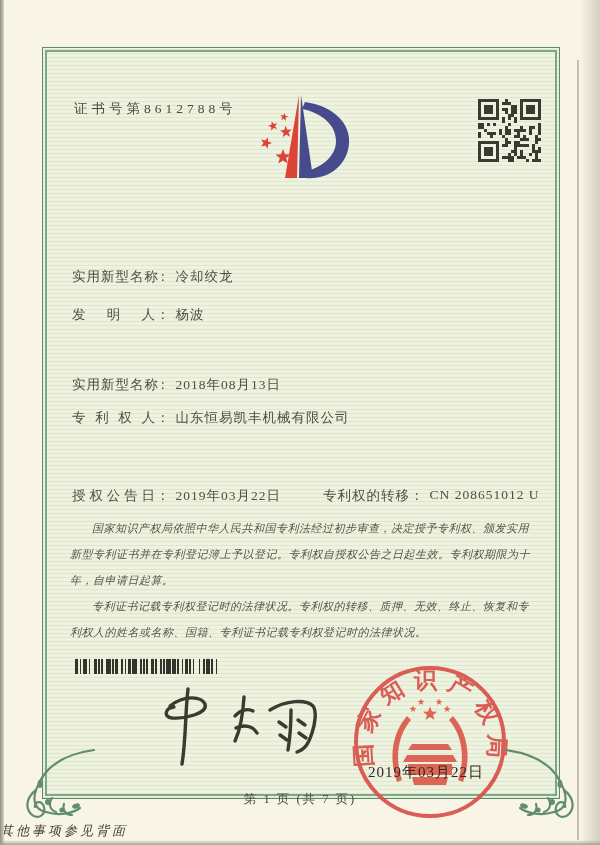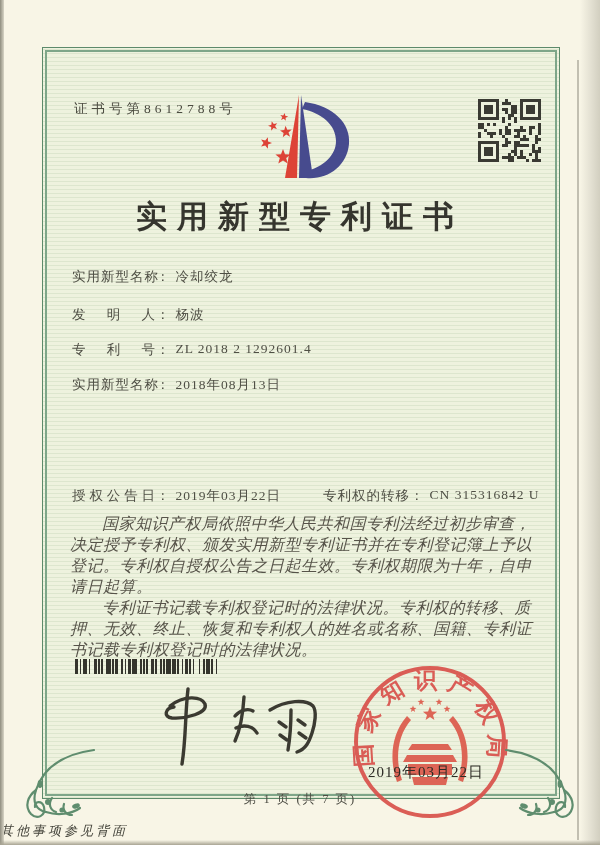--- a/index.html
+++ b/index.html
@@ -40,22 +40,22 @@
 
   .field-row{position:absolute;left:72px;font-size:13.5px;color:#4f4f45;
     letter-spacing:1px;white-space:nowrap;}
   .lbl{display:inline-block;width:84px;text-align:justify;text-align-last:justify;
     vertical-align:top;}
   .colon{vertical-align:top;}
   .val{margin-left:5px;vertical-align:top;}
   .val-wrap{display:inline-block;width:372px;white-space:normal;line-height:20px;}
   .pair2{margin-left:42px;}
 
-  .body-text{position:absolute;left:70px;top:503px;width:466px;font-size:16px;
-    line-height:21px;color:#565349;font-style:italic;letter-spacing:.5px;font-family:Liberation Mono, monospace;}
+  .body-text{position:absolute;left:70px;top:503px;width:466px;font-size:11px;
+    line-height:26px;color:#565349;font-style:italic;letter-spacing:.5px;}
   .body-text p{margin:0;text-indent:2em;}
 
   .barcode{position:absolute;left:75px;top:647px;width:162px;height:15px;
     display:flex;align-items:stretch;}
   .barcode i{display:block;height:100%;}
   .barcode .bar{background:#34342c;}
 
   .director{position:absolute;left:85px;top:692px;font-size:14.5px;color:#4b4b42;
     line-height:28px;letter-spacing:3px;}
   .director div{white-space:nowrap;}
@@ -213,36 +213,35 @@
         <rect x="57" y="57" width="3" height="3"></rect>
         <rect x="30" y="60" width="3" height="3"></rect>
         <rect x="33" y="60" width="3" height="3"></rect>
         <rect x="48" y="60" width="3" height="3"></rect>
         <rect x="54" y="60" width="3" height="3"></rect>
         <rect x="57" y="60" width="3" height="3"></rect>
         <rect x="60" y="60" width="3" height="3"></rect>
       </g>
   </svg>
 
-  <div class="title">实用新型专利证书</div>
 
   <div class="field-row" style="top:256px">
     <span class="lbl">实用新型名称</span><span class="colon">：</span><span class="val">冷却绞龙</span>
   </div>
   <div class="field-row" style="top:294px">
     <span class="lbl">发明人</span><span class="colon">：</span><span class="val">杨波</span>
   </div>
-  <div class="field-row" style="top:329px">
-    <span class="lbl">专利号</span><span class="colon">：</span><span class="val">ZL 2018 2 1292601.4</span>
-  </div>
   <div class="field-row" style="top:364px">
     <span class="lbl">实用新型名称</span><span class="colon">：</span><span class="val">2018年08月13日</span>
   </div>
+  <div class="field-row" style="top:397px">
+    <span class="lbl">专利权人</span><span class="colon">：</span><span class="val">山东恒易凯丰机械有限公司</span>
+  </div>
   <div class="field-row" style="top:475px">
-    <span class="lbl">授权公告日</span><span class="colon">：</span><span class="val">2019年03月22日</span><span class="pair2"><span>专利权的转移</span><span class="colon">：</span><span class="val">CN 315316842 U</span></span>
+    <span class="lbl">授权公告日</span><span class="colon">：</span><span class="val">2019年03月22日</span><span class="pair2"><span>专利权的转移</span><span class="colon">：</span><span class="val">CN 208651012 U</span></span>
   </div>
 
   <div class="body-text">
     <p>国家知识产权局依照中华人民共和国专利法经过初步审查，决定授予专利权、颁发实用新型专利证书并在专利登记簿上予以登记。专利权自授权公告之日起生效。专利权期限为十年，自申请日起算。</p>
     <p>专利证书记载专利权登记时的法律状况。专利权的转移、质押、无效、终止、恢复和专利权人的姓名或名称、国籍、专利证书记载专利权登记时的法律状况。</p>
   </div>
 
   <div class="barcode">
       <i class="bar" style="width: 3.1px;"></i>
       <i style="width: 1.55px;"></i>

